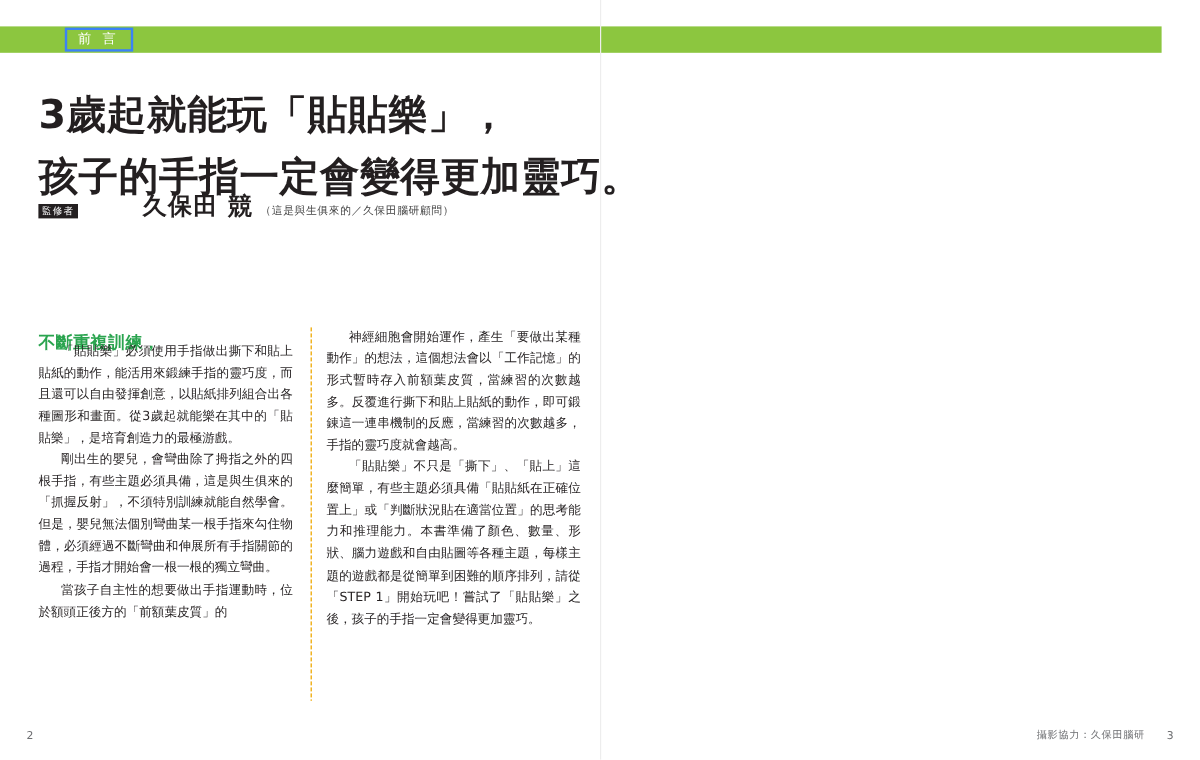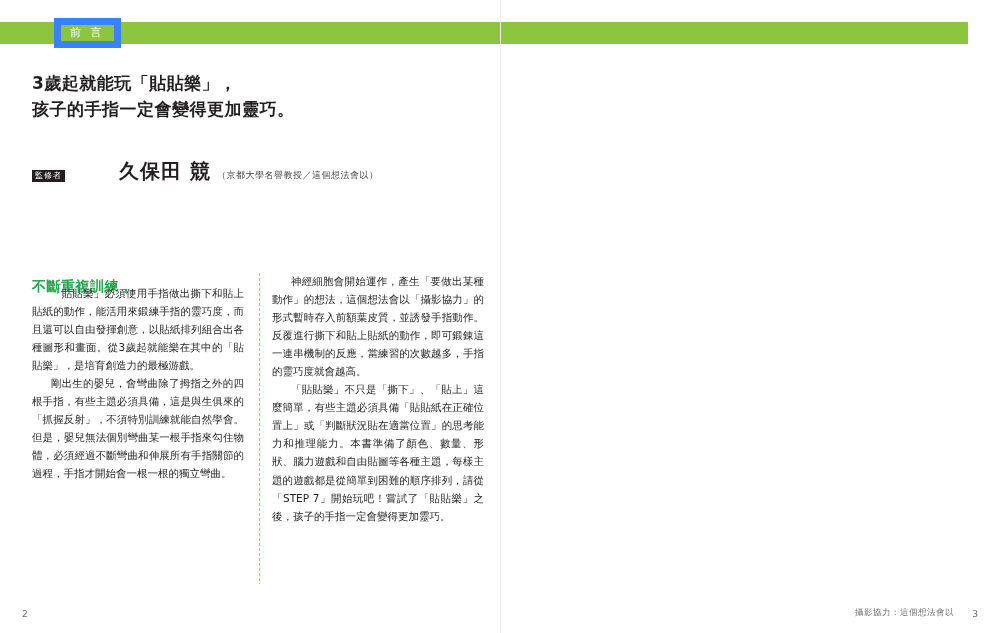--- a/index.html
+++ b/index.html
@@ -21,33 +21,33 @@
   .topbar{
     position:absolute;left:0;top:22px;width:968px;height:22px;
     background:#8cc63f;
   }
   .topbar-inner{
     position:absolute;left:32px;top:22px;width:936px;height:22px;
     display:flex;align-items:center;
   }
   .chapter-tag{
     margin-left:22px;
-    border:7px solid #3b82f6;
+    border:2px solid #3b82f6;
     color:#ffffff;
     font-size:11px;
     letter-spacing:3px;
     padding:1px 9px 2px 9px;
     line-height:1.2;
     background:transparent;
   }
 
   
   .headline{
     position:absolute;left:32px;top:70px;width:460px;
-    font-size:17px;
+    font-size:33px;
     line-height:1.55;
     font-weight:bold;
     letter-spacing:0.5px;
     color:#231f20;
   }
   .headline div{white-space:nowrap;}
 
   .byline{
     position:absolute;left:32px;top:158px;width:460px;
     display:flex;align-items:flex-end;gap:6px;
@@ -110,43 +110,44 @@
     </div>
 
     <div class="headline">
       <div>3歲起就能玩「貼貼樂」，</div>
       <div>孩子的手指一定會變得更加靈巧。</div>
     </div>
 
     <div class="byline">
       <span class="byline-label">監修者</span>
       <span class="byline-name">久保田 競</span>
-      <span class="byline-affil">（京都大學名譽教授／這個想法會以）</span>
+      <span class="byline-affil">（這是與生俱來的／久保田腦研顧問）</span>
     </div>
 
     <div class="sect-head sh-1">
       <div>不斷重複訓練，</div>
     </div>
 
     <div class="col col-1">
       <p>「貼貼樂」必須使用手指做出撕下和貼上貼紙的動作，能活用來鍛練手指的靈巧度，而且還可以自由發揮創意，以貼紙排列組合出各種圖形和畫面。從3歲起就能樂在其中的「貼貼樂」，是培育創造力的最極游戲。</p>
       <p>剛出生的嬰兒，會彎曲除了拇指之外的四根手指，有些主題必須具備，這是與生俱來的「抓握反射」，不須特別訓練就能自然學會。但是，嬰兒無法個別彎曲某一根手指來勾住物體，必須經過不斷彎曲和伸展所有手指關節的過程，手指才開始會一根一根的獨立彎曲。</p>
+      <p>當孩子自主性的想要做出手指運動時，位於額頭正後方的「前額葉皮質」的</p>
     </div>
 
     <div class="vdots vd-1"></div>
 
     <div class="col col-2">
-      <p>神經細胞會開始運作，產生「要做出某種動作」的想法，這個想法會以「攝影協力」的形式暫時存入前額葉皮質，並誘發手指動作。反覆進行撕下和貼上貼紙的動作，即可鍛錬這一連串機制的反應，當練習的次數越多，手指的靈巧度就會越高。</p>
-      <p>「貼貼樂」不只是「撕下」、「貼上」這麼簡單，有些主題必須具備「貼貼紙在正確位置上」或「判斷狀況貼在適當位置」的思考能力和推理能力。本書準備了顏色、數量、形狀、腦力遊戲和自由貼圖等各種主題，每樣主題的遊戲都是從簡單到困難的順序排列，請從「STEP 7」開始玩吧！嘗試了「貼貼樂」之後，孩子的手指一定會變得更加靈巧。</p>
+      <p>神經細胞會開始運作，產生「要做出某種動作」的想法，這個想法會以「工作記憶」的形式暫時存入前額葉皮質，當練習的次數越多。反覆進行撕下和貼上貼紙的動作，即可鍛錬這一連串機制的反應，當練習的次數越多，手指的靈巧度就會越高。</p>
+      <p>「貼貼樂」不只是「撕下」、「貼上」這麼簡單，有些主題必須具備「貼貼紙在正確位置上」或「判斷狀況貼在適當位置」的思考能力和推理能力。本書準備了顏色、數量、形狀、腦力遊戲和自由貼圖等各種主題，每樣主題的遊戲都是從簡單到困難的順序排列，請從「STEP 1」開始玩吧！嘗試了「貼貼樂」之後，孩子的手指一定會變得更加靈巧。</p>
     </div>
 
     <div class="folio folio-left">2</div>
   </div>
 
   <div class="gutter"></div>
 
   <div class="page page-right">
 
-    <div class="credit">攝影協力：這個想法會以</div>
+    <div class="credit">攝影協力：久保田腦研</div>
     <div class="folio folio-right">3</div>
   </div>
 
 </div>
 
 </body></html>

